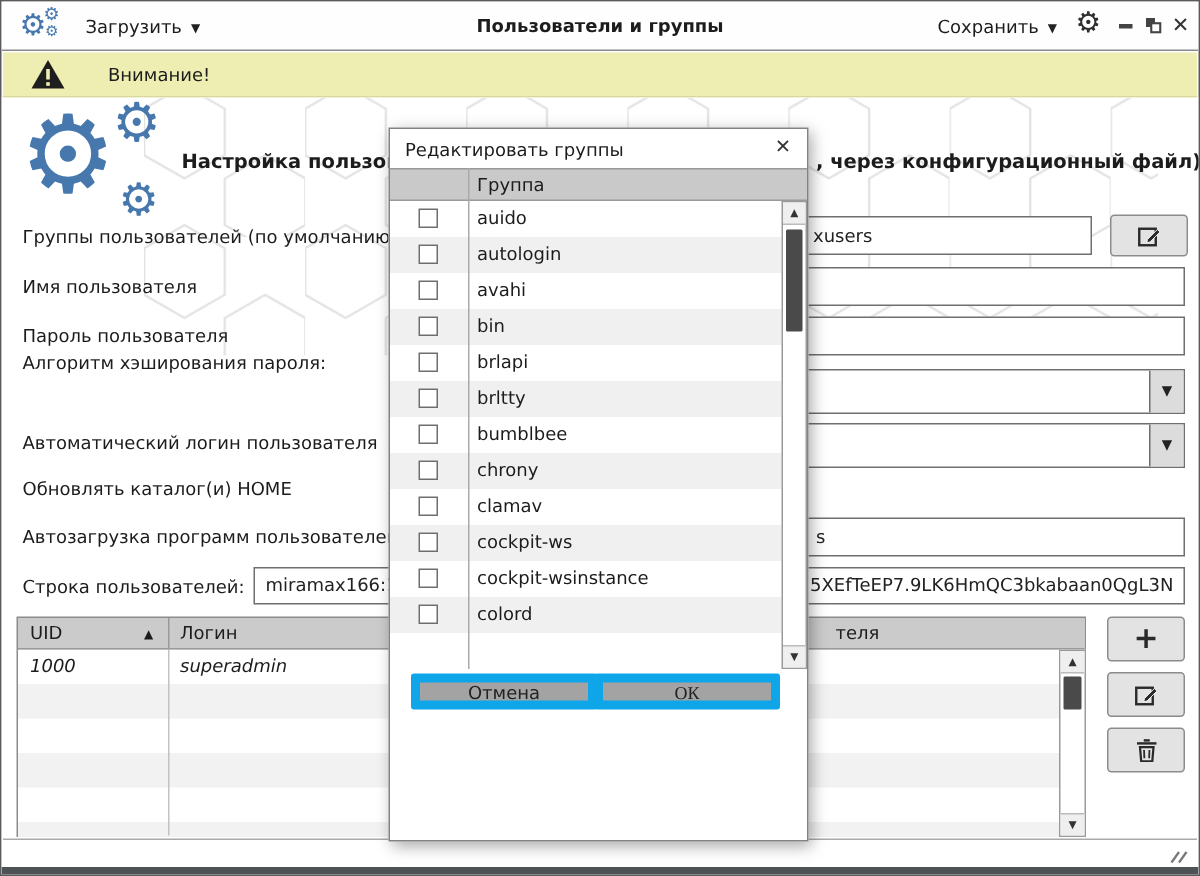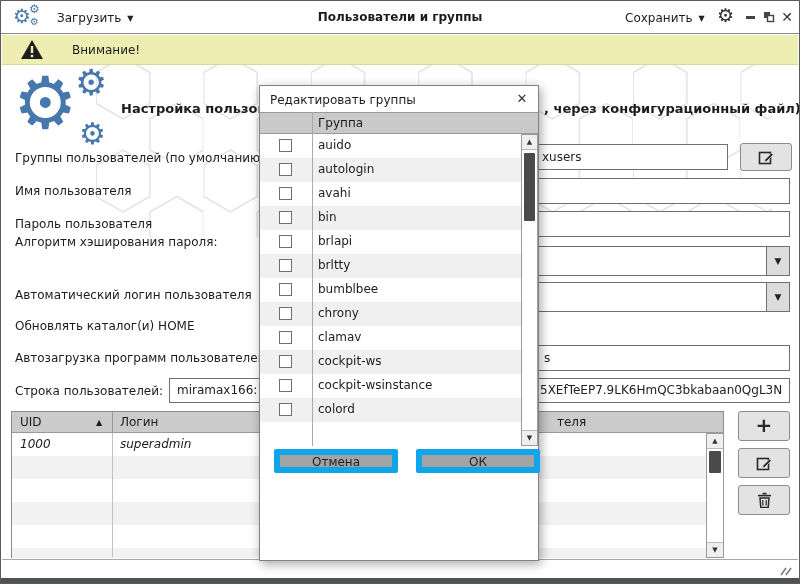--- a/index.html
+++ b/index.html
@@ -283,17 +283,17 @@
           <span class="gname">colord</span>
         </div>
       </div>
     <div class="vscroll dscroll">
       <span class="arr up">▲</span>
       <span class="thumb" style="top:18px; height:68px;"></span>
       <span class="arr dn">▼</span>
     </div>
     <div class="dbtnrow">
       <button style="left:14px;">Отмена</button>
-      <button style="left:156px;">ОК</button>
+      <button style="left:136px;font-family:Liberation Serif, serif;">ОК</button>
     </div>
   </div>
 
 </div>
 
 </body></html>

